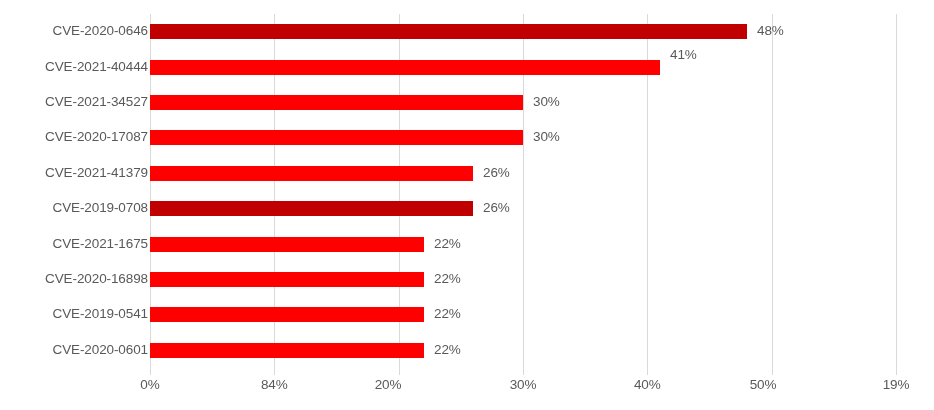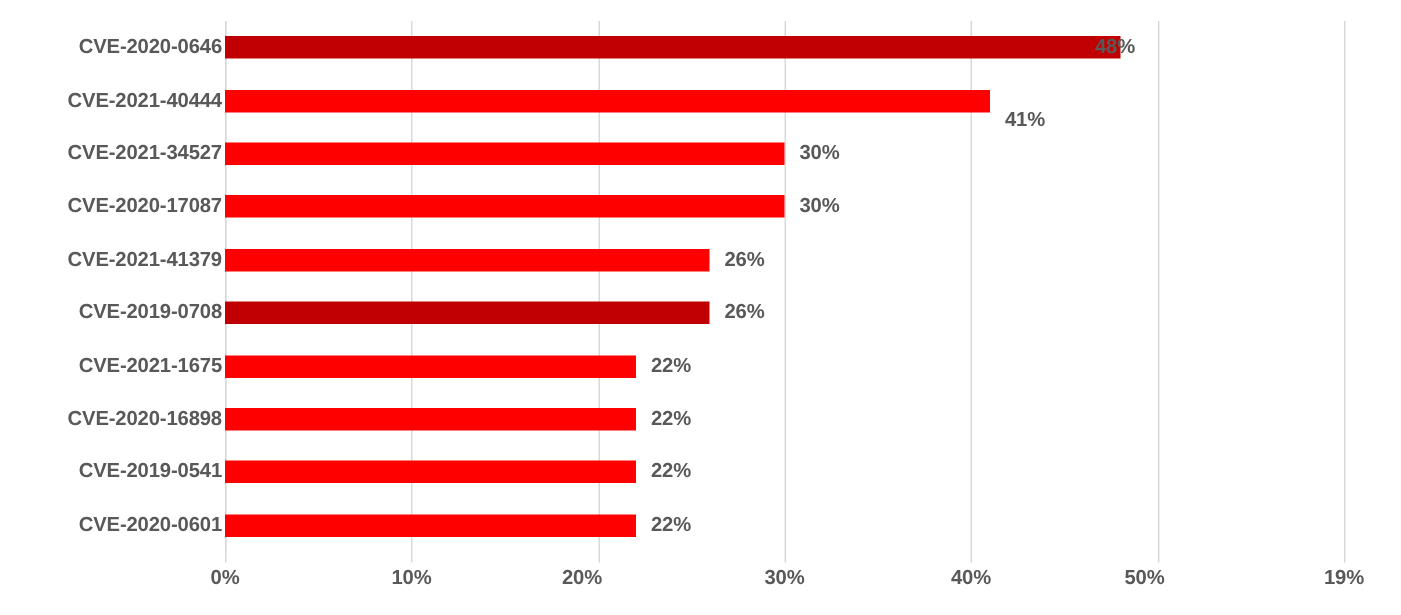--- a/index.html
+++ b/index.html
@@ -11,21 +11,20 @@
     width: 934px;
     height: 410px;
     font-family: "Liberation Sans", sans-serif;
     overflow: hidden;
   }
   #chart-root {
     position: relative;
     width: 934px;
     height: 386px;
     background: #FFFFFF;
-    font-weight: bold;
   }
   
   .plot-area {
     position: absolute;
     left: 150px;
     top: 14px;
     width: 746px;
     height: 354px;
   }
   .gridline {
@@ -116,24 +115,24 @@
       <div class="tickmark" style="left: 398.667px;"></div>
       <div class="tickmark" style="left: 523px;"></div>
       <div class="tickmark" style="left: 647.333px;"></div>
       <div class="tickmark" style="left: 771.667px;"></div>
       <div class="tickmark" style="left: 896px;"></div>
     </div>
 
   <div id="series-group">
       <div class="bar" style="top: 24px; width: 597px; background: rgb(192, 0, 0);"></div>
       <div class="cat-label" style="top: 23px;">CVE-2020-0646</div>
-      <div class="data-label" style="left: 730px; top: 23px;">48%</div>
+      <div class="data-label" style="left: 757px; top: 23px;">48%</div>
       <div class="bar" style="top: 60px; width: 510px; background: rgb(255, 0, 0);"></div>
       <div class="cat-label" style="top: 59px;">CVE-2021-40444</div>
-      <div class="data-label" style="left: 670px; top: 72px;">41%</div>
+      <div class="data-label" style="left: 670px; top: 47px;">41%</div>
       <div class="bar" style="top: 95px; width: 373px; background: rgb(255, 0, 0);"></div>
       <div class="cat-label" style="top: 94px;">CVE-2021-34527</div>
       <div class="data-label" style="left: 533px; top: 94px;">30%</div>
       <div class="bar" style="top: 130px; width: 373px; background: rgb(255, 0, 0);"></div>
       <div class="cat-label" style="top: 129px;">CVE-2020-17087</div>
       <div class="data-label" style="left: 533px; top: 129px;">30%</div>
       <div class="bar" style="top: 166px; width: 323px; background: rgb(255, 0, 0);"></div>
       <div class="cat-label" style="top: 165px;">CVE-2021-41379</div>
       <div class="data-label" style="left: 483px; top: 165px;">26%</div>
       <div class="bar" style="top: 201px; width: 323px; background: rgb(192, 0, 0);"></div>
@@ -148,21 +147,21 @@
       <div class="bar" style="top: 307px; width: 274px; background: rgb(255, 0, 0);"></div>
       <div class="cat-label" style="top: 306px;">CVE-2019-0541</div>
       <div class="data-label" style="left: 434px; top: 306px;">22%</div>
       <div class="bar" style="top: 343px; width: 274px; background: rgb(255, 0, 0);"></div>
       <div class="cat-label" style="top: 342px;">CVE-2020-0601</div>
       <div class="data-label" style="left: 434px; top: 342px;">22%</div>
     </div>
 
   <div id="xticks-group">
       <div class="xtick-label" style="left: 120px;">0%</div>
-      <div class="xtick-label" style="left: 244.333px;">10%</div>
+      <div class="xtick-label" style="left: 244.333px;">84%</div>
       <div class="xtick-label" style="left: 358px;">20%</div>
       <div class="xtick-label" style="left: 493px;">30%</div>
       <div class="xtick-label" style="left: 617.333px;">40%</div>
       <div class="xtick-label" style="left: 733px;">50%</div>
       <div class="xtick-label" style="left: 866px;">19%</div>
     </div>
 
 </div>
 
 </body></html>

